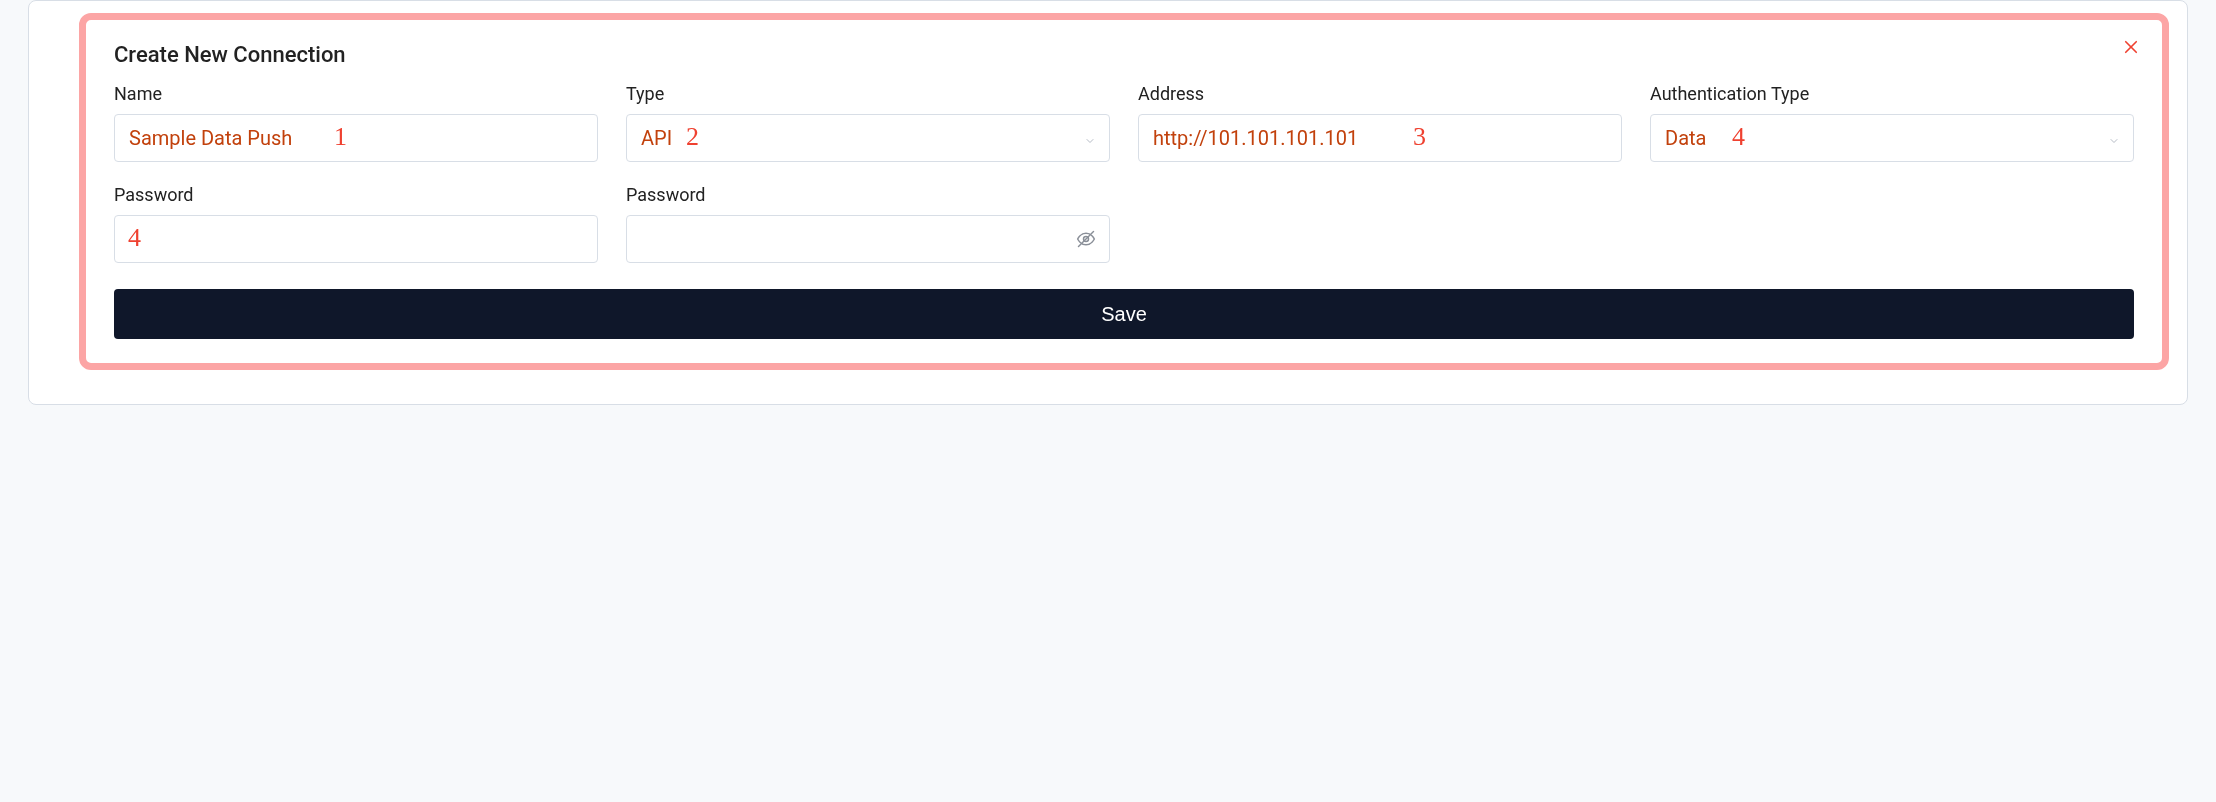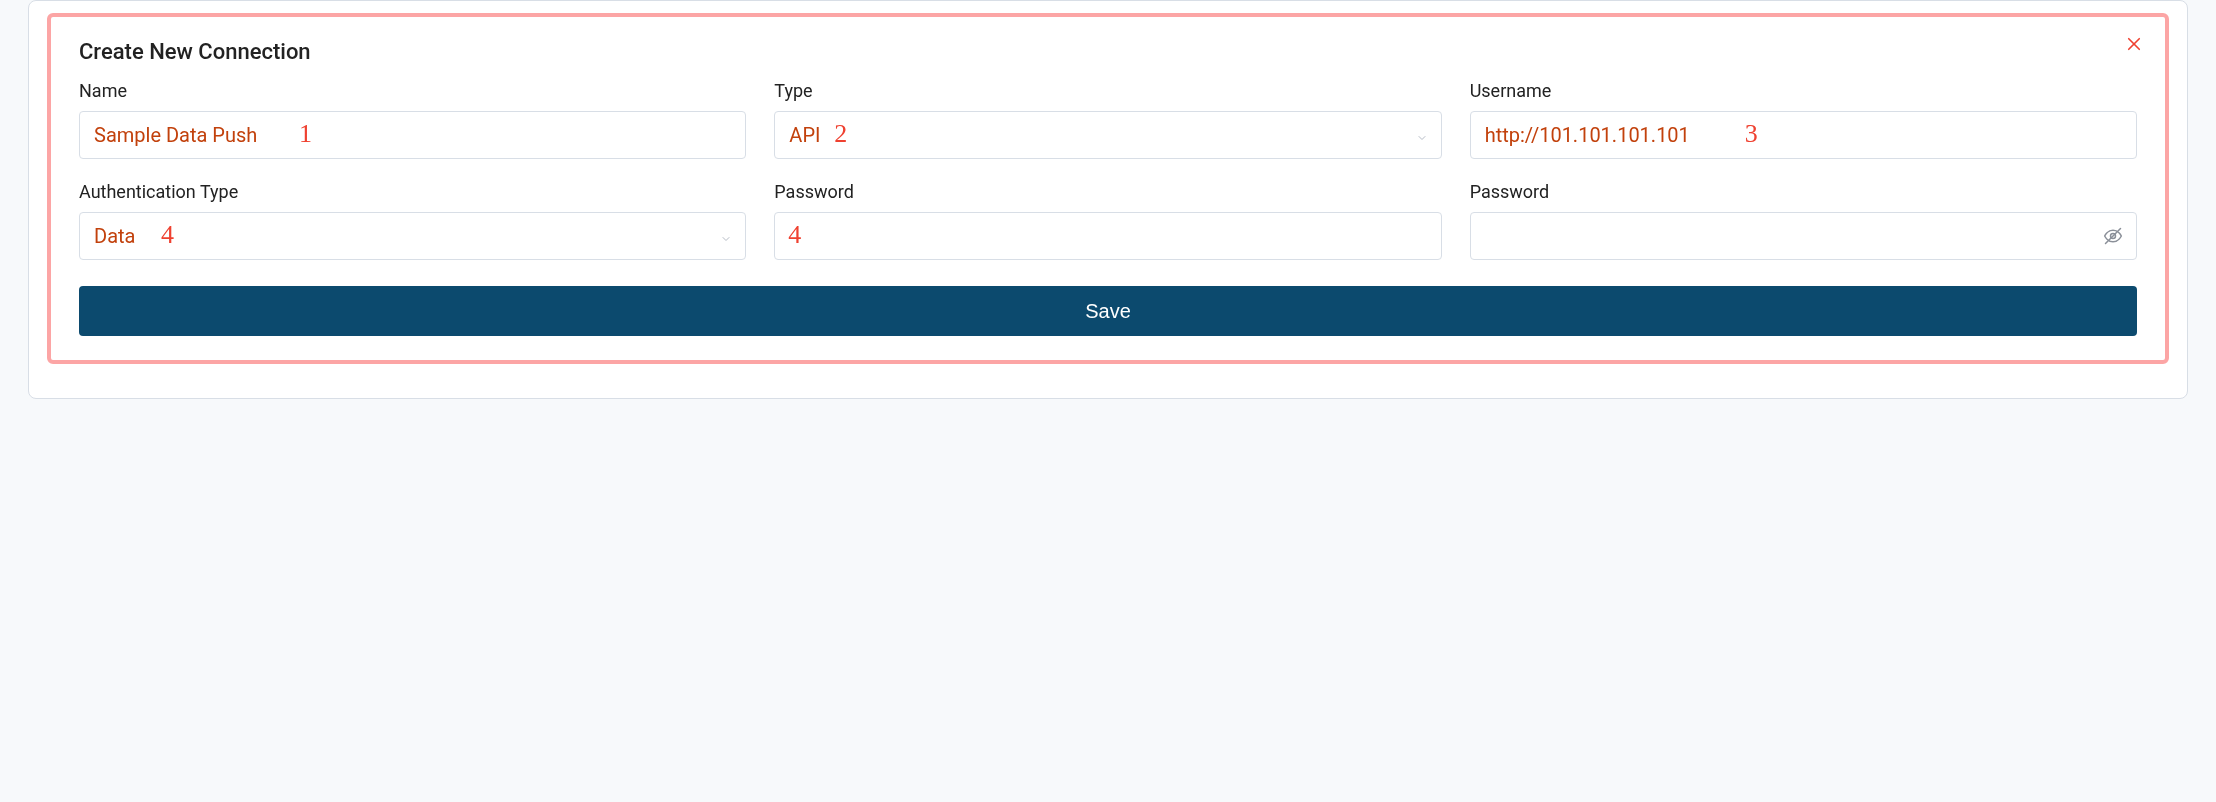--- a/index.html
+++ b/index.html
@@ -12,43 +12,44 @@
       background: #f7f9fb;
       padding: 0 28px 28px 28px;
     }
     .outer-card {
       background: #ffffff;
       border: 1px solid #d8dee6;
       border-radius: 8px;
       padding: 12px 18px 34px 18px;
     }
     .inner-card {
-      border: 4px solid #fca5a5;
-      border-radius: 6px;
+      border: 7px solid #fca5a5;
+      border-radius: 12px;
       padding: 22px 28px 24px 28px;
       position: relative;
+      margin-left: 32px;
     }
     .close-icon {
       position: absolute;
       top: 18px;
       right: 22px;
       width: 18px;
       height: 18px;
       cursor: pointer;
       color: #ef4130;
     }
     .card-title {
       font-size: 22px;
       font-weight: 500;
       color: #222;
       margin-bottom: 16px;
     }
     .form-grid {
       display: grid;
-      grid-template-columns: 1fr 1fr 1fr;
+      grid-template-columns: 1fr 1fr 1fr 1fr;
       column-gap: 28px;
       row-gap: 22px;
       margin-bottom: 26px;
     }
     .field-label {
       font-size: 18px;
       color: #222;
       margin-bottom: 10px;
       display: block;
     }
@@ -97,21 +98,21 @@
       font-size: 26px;
       font-weight: 400;
       color: #ef4130;
       font-family: Georgia, "Times New Roman", serif;
       pointer-events: none;
       line-height: 1;
     }
     .save-btn {
       width: 100%;
       height: 50px;
-      background: #0c4a6e;
+      background: #0f172a;
       border: none;
       border-radius: 4px;
       color: #fff;
       font-size: 20px;
       cursor: pointer;
     }
     .password-input {
       padding-right: 44px;
     }
   </style>
@@ -147,21 +148,21 @@
           <span class="chevron-down">
             <svg viewBox="0 0 24 24" fill="none" stroke="currentColor" stroke-width="2" stroke-linecap="round" stroke-linejoin="round">
                 <polyline points="6 9 12 15 18 9"></polyline>
               </svg>
           </span>
           <span class="annotation" style="left:60px; top:10px;">2</span>
         </div>
       </div>
 
       <div>
-        <label class="field-label">Username</label>
+        <label class="field-label">Address</label>
         <div class="input-wrap">
           <input type="text" class="text-input" value="http://101.101.101.101" style="">
           <span class="annotation" style="left:275px; top:10px;">3</span>
         </div>
       </div>
 
       <div>
         <label class="field-label">Authentication Type</label>
         <div class="input-wrap">
           <button type="button" class="select-input">Data</button>

